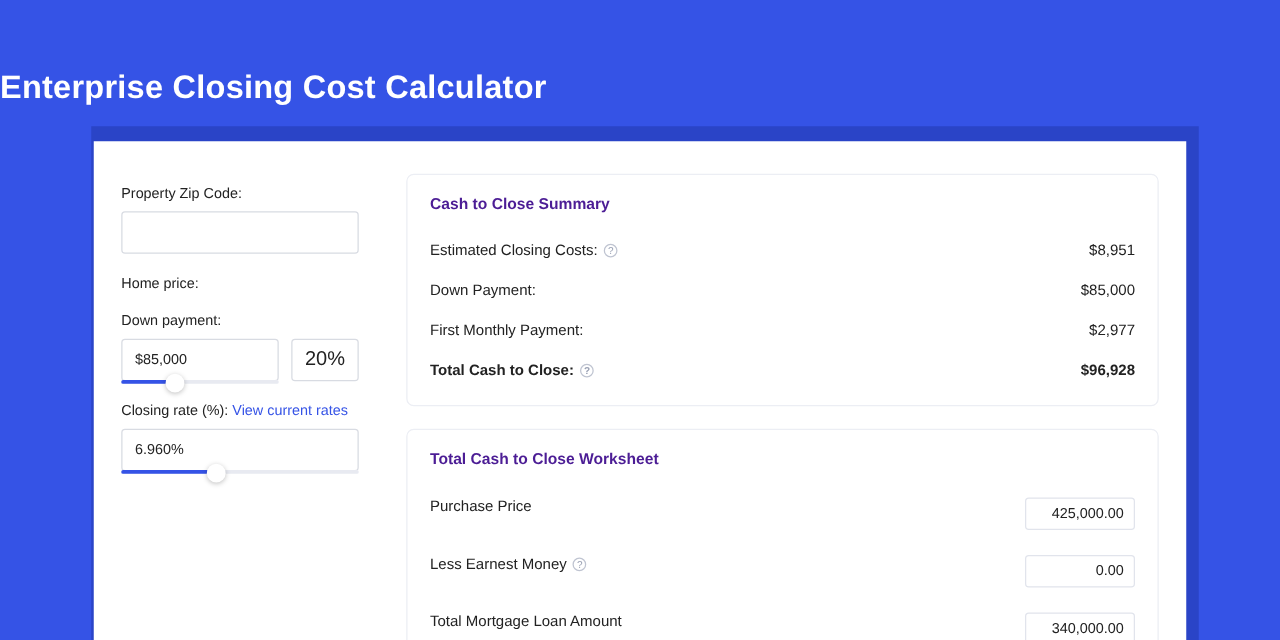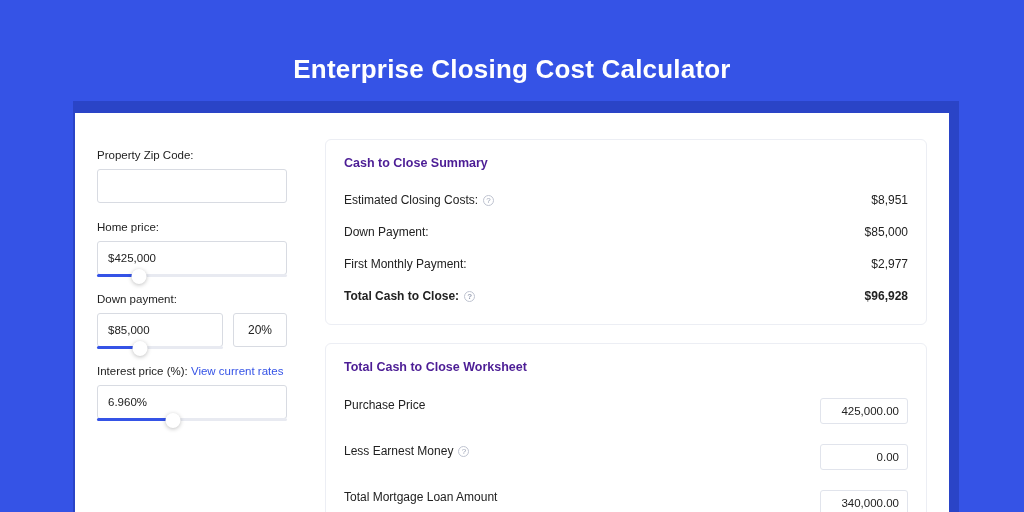--- a/index.html
+++ b/index.html
@@ -1,19 +1,18 @@
 <!DOCTYPE html>
 <html><head>
 <meta charset="utf-8">
 <style>
   * { box-sizing: border-box; margin: 0; padding: 0; }
   html, body { width: 1024px; height: 512px; overflow: hidden; font-family: -apple-system, BlinkMacSystemFont, "Segoe UI", Arial, sans-serif; }
   body { background: #3553e6; }
   .page-title {
-    text-align: center;
     color: #fff;
     font-size: 26px;
     font-weight: 700;
     padding-top: 54px;
     padding-bottom: 28px;
     letter-spacing: 0.2px;
   }
   .panel-wrap {
     width: 874px;
     margin: 0 auto;
@@ -80,21 +79,21 @@
     transform: translateX(-50%);
     cursor: pointer;
   }
   .dp-row { display: flex; gap: 10px; }
   .dp-amount { flex: 1; position: relative; }
   .dp-pct {
     width: 54px;
     height: 34px;
     border: 1px solid #d8dbe2;
     border-radius: 3px;
-    font-size: 12px;
+    font-size: 16px;
     display: flex;
     align-items: center;
     justify-content: center;
     color: #222;
     background: #fff;
   }
   .rate-label { font-size: 11.5px; color: #222; margin-bottom: 8px; }
   .rate-label a { color: #3553e6; text-decoration: none; cursor: pointer; }
   .card {
     border: 1px solid #eceef4;
@@ -159,44 +158,38 @@
 
     <div class="left-col">
 
       <div class="field">
         <div class="field-label">Property Zip Code:</div>
         <input class="text-input" value="" style="">
       </div>
 
       <div class="field">
         <div class="field-label">Home price:</div>
-        <div class="slider-block">
-          <input class="text-input" value="$425,000" style="">
-          <div class="slider-track"></div>
-          <div class="slider-fill" style="width:22%"></div>
-          <div class="slider-thumb" style="left:22%"></div>
-        </div>
       </div>
 
       <div class="field">
         <div class="field-label">Down payment:</div>
         <div class="dp-row">
           <div class="dp-amount slider-block">
             <input class="text-input" value="$85,000" style="">
             <div class="slider-track"></div>
             <div class="slider-fill" style="width:34%"></div>
             <div class="slider-thumb" style="left:34%"></div>
           </div>
           <div class="dp-pct">20%</div>
         </div>
       </div>
 
       <div class="field">
         <div class="rate-label">
-          <span>Interest price (%): </span><a>View current rates</a>
+          <span>Closing rate (%): </span><a>View current rates</a>
         </div>
         <div class="slider-block">
           <input class="text-input" value="6.960%" style="">
           <div class="slider-track"></div>
           <div class="slider-fill" style="width:40%"></div>
           <div class="slider-thumb" style="left:40%"></div>
         </div>
       </div>
 
     </div>

